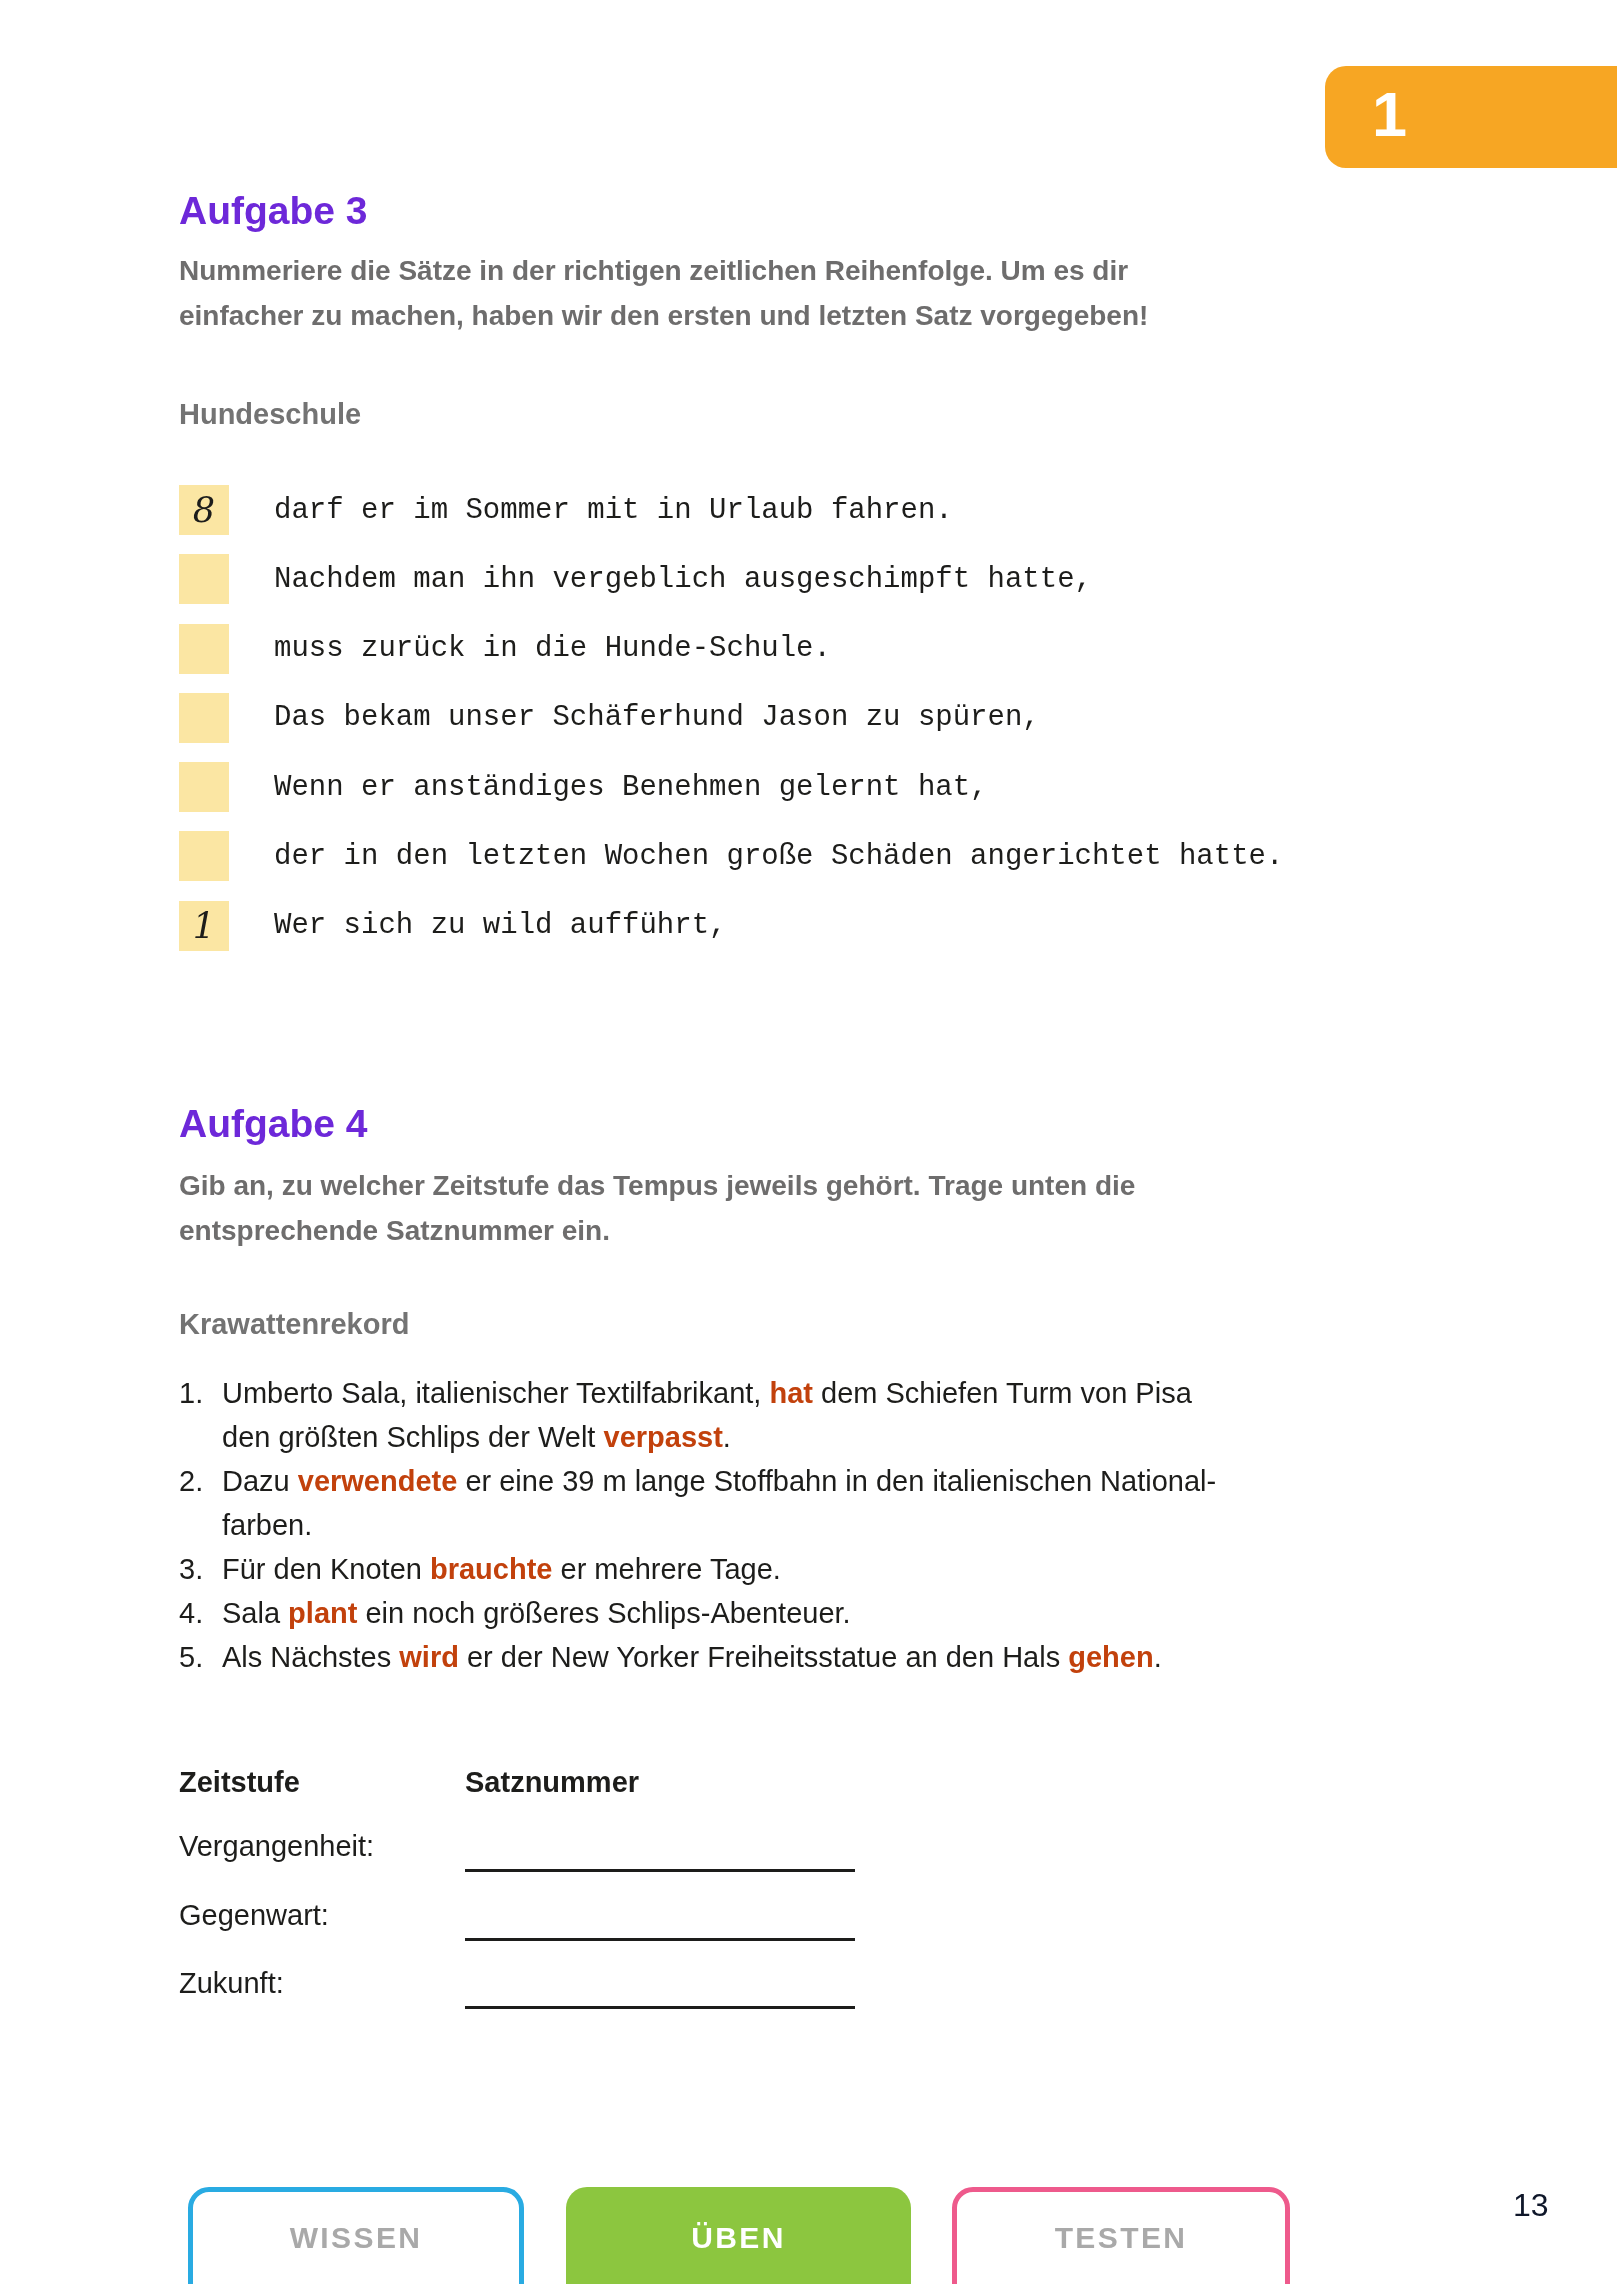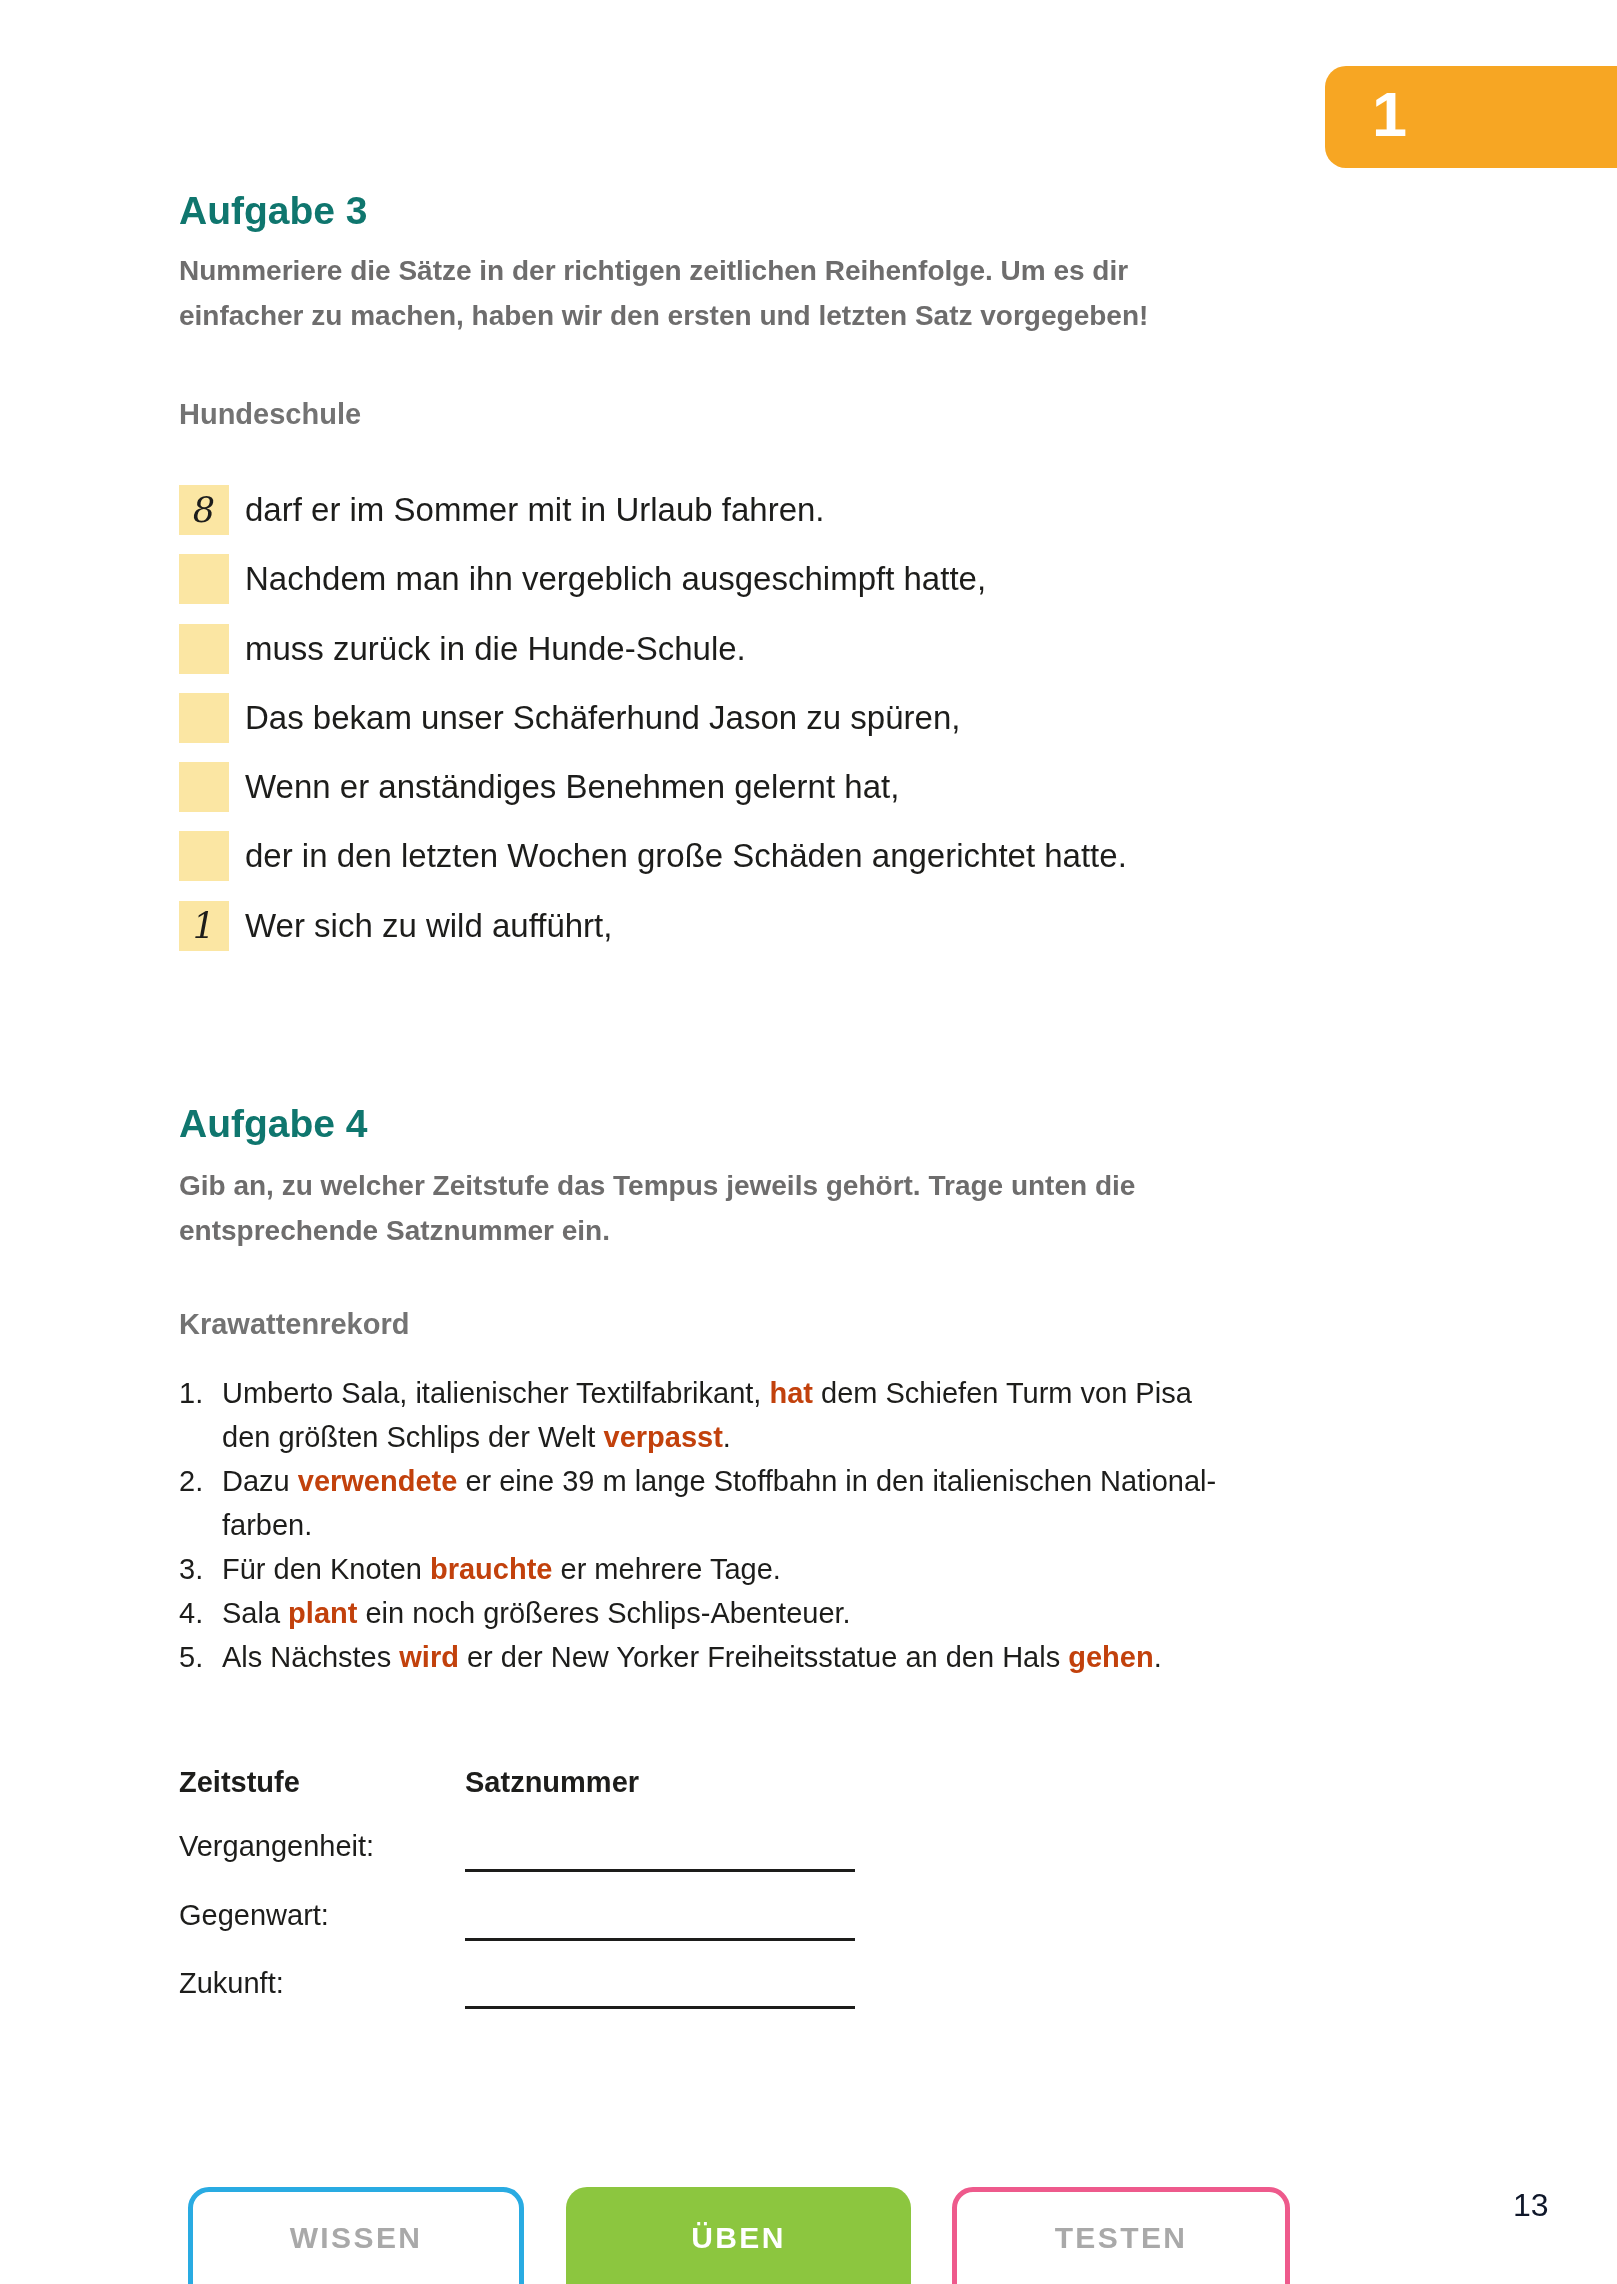--- a/index.html
+++ b/index.html
@@ -12,21 +12,21 @@
   .unit-tab{
     position:absolute; left:1325px; top:66px; width:292px; height:102px;
     background:#F7A623; border-radius:21px 0 0 21px;
   }
   .unit-tab .num{
     position:absolute; left:0; top:50%; transform:translateY(-54%);
     width:129px; text-align:center; font-size:63px; font-weight:bold; color:#fff;
   }
   
   .task-title{
-    position:absolute; left:179px; font-size:39px; font-weight:bold; color:#0f766e;
+    position:absolute; left:179px; font-size:39px; font-weight:bold; color:#6d28d9;
     white-space:nowrap;
   }
   #a3-title{top:189px;}
   #a4-title{top:1102px;}
   .instruction{
     position:absolute; left:179px; font-size:28px; font-weight:bold; color:#6E6D6D;
     line-height:45px;
   }
   #a3-instr{top:248px;}
   #a4-instr{top:1163px;}
@@ -38,21 +38,21 @@
   #hundeschule-title{top:398px;}
   #krawatten-title{top:1308px;}
   
   #hundeschule-rows{position:absolute; left:179px; top:485px;}
   .hs-row{display:flex; align-items:center; height:50px; margin-bottom:19.3px;}
   .answer-box{
     width:50px; height:50px; background:#FBE6A3; flex:0 0 50px;
     display:flex; align-items:center; justify-content:center;
     font-family:"DejaVu Serif", serif; font-style:italic; font-size:35px; color:#1d1d1b;
   }
-  .hs-text{margin-left:16px; font-size:33px; white-space:nowrap;}
+  .hs-text{margin-left:45px; font-size:29px; white-space:nowrap;font-family:Liberation Mono, monospace;}
   
   #krawatten-list{position:absolute; left:179px; top:1371px; font-size:29px; line-height:44px;}
   .kr-item{display:flex;}
   .kr-num{width:43px; flex:0 0 43px;}
   .kr-line{white-space:nowrap;}
   .verb{color:#c2410c; font-weight:bold;}
   
   .zs-header{position:absolute; font-size:29px; font-weight:bold; white-space:nowrap;}
   #zs-h1{left:179px; top:1766px;}
   #zs-h2{left:465px; top:1766px;}

